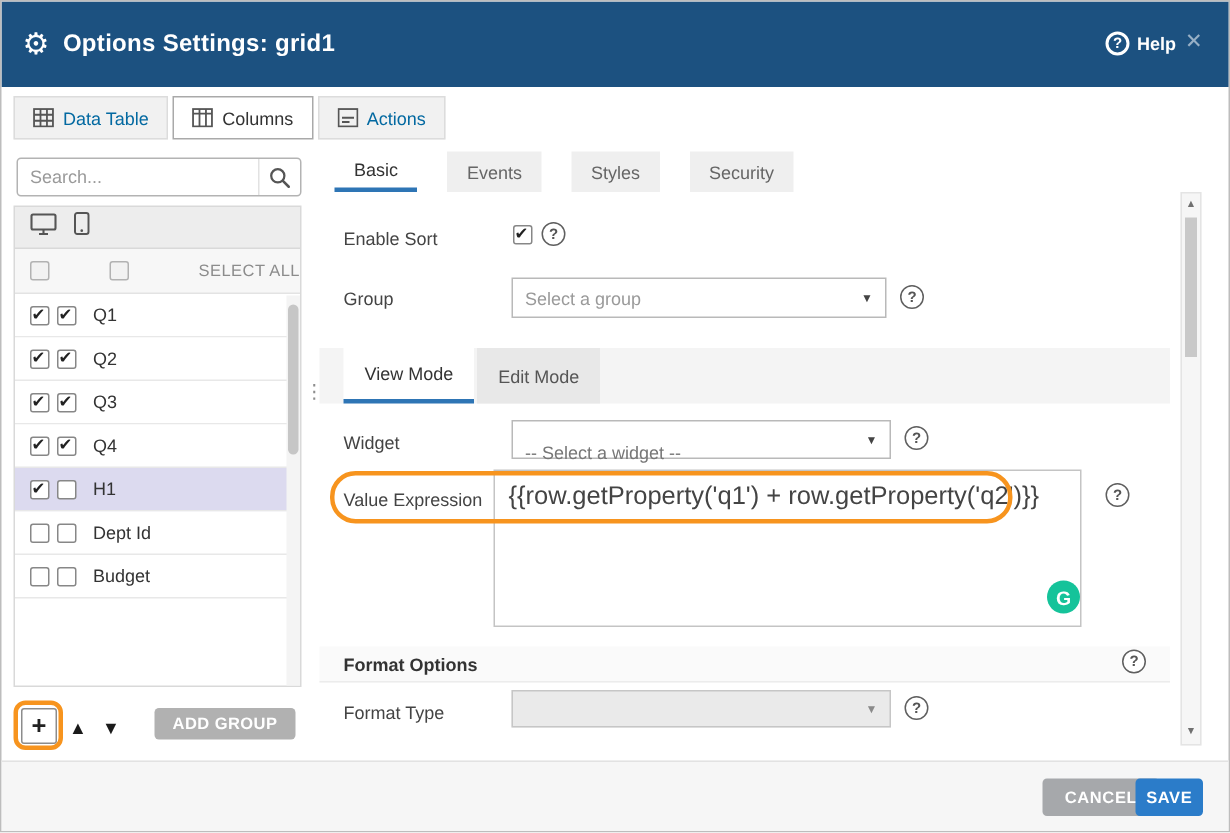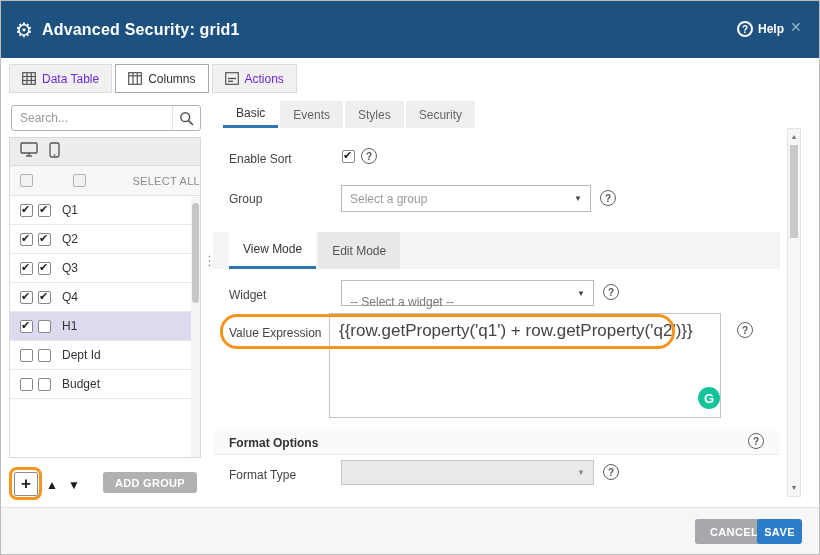--- a/index.html
+++ b/index.html
@@ -11,21 +11,21 @@
   .titlebar { position:absolute; left:0; top:0; width:820px; height:57px; background:#1c5180; display:flex; align-items:center; padding:0 14px; }
   .gear { color:#fff; font-size:20px; margin-right:9px; line-height:1; }
   .dlg-title { color:#fff; font-size:16px; font-weight:bold; letter-spacing:.2px; }
   .help-link { position:absolute; left:736px; top:20px; display:flex; align-items:center; gap:5px; cursor:pointer; }
   .help-q { width:16px; height:16px; border:2px solid #fff; border-radius:50%; color:#fff; font-size:10px; font-weight:bold; display:flex; align-items:center; justify-content:center; }
   .help-text { color:#fff; font-size:12px; font-weight:bold; }
   .close-btn { position:absolute; left:789px; top:18px; background:none; border:none; color:rgba(255,255,255,.55); font-size:14px; cursor:pointer; }
 
   
   .main-tabs { position:absolute; left:8px; top:63px; display:flex; gap:3px; }
-  .mtab { display:flex; align-items:center; gap:6px; height:29px; padding:0 12px; background:#f1f1f1; border:1px solid #dcdcdc; font-size:12px; color:#6d28d9; cursor:pointer; }
+  .mtab { display:flex; align-items:center; gap:6px; height:29px; padding:0 12px; background:#f1f1f1; border:1px solid #dcdcdc; font-size:12px; color:#0369a1; cursor:pointer; }
   .mtab.active { background:#fff; border-color:#a9a9a9; color:#333; }
   .mtab svg { display:block; }
 
   
   .search-box { position:absolute; left:10px; top:104px; width:190px; height:26px; border:1px solid #b3b3b3; border-radius:3px; background:#fff; display:flex; align-items:center; }
   .search-box input { flex:1; min-width:0; border:none; outline:none; padding:0 8px; font-size:12px; color:#444; background:transparent; font-family:inherit; }
   .search-box input::placeholder { color:#9a9a9a; }
   .search-icon-btn { width:28px; height:100%; display:flex; align-items:center; justify-content:center; cursor:pointer; border-left:1px solid #e2e2e2; }
 
   .list-block { position:absolute; left:8px; top:136px; width:192px; height:321px; border:1px solid #d9d9d9; background:#fff; overflow:hidden; }
@@ -44,21 +44,21 @@
 
   .add-col-btn { position:absolute; left:13px; top:471px; width:24px; height:24px; background:#fff; border:1px solid #8c8c8c; border-radius:2px; font-size:17px; font-weight:bold; color:#222; line-height:20px; text-align:center; cursor:pointer; }
   .move-btn { position:absolute; background:none; border:none; font-size:12px; color:#1a1a1a; cursor:pointer; }
   .move-up { left:45px; top:477px; }
   .move-down { left:67px; top:477px; }
   .add-group-btn { position:absolute; left:102px; top:471px; width:94px; height:21px; background:#b1b1b1; border:none; border-radius:3px; color:#fff; font-size:11px; font-weight:bold; letter-spacing:.3px; cursor:pointer; font-family:inherit; }
 
   .splitter { position:absolute; left:202px; top:255px; font-size:13px; color:#8d8d8d; cursor:col-resize; line-height:9px; }
 
   
-  .sub-tabs { position:absolute; left:222px; top:100px; display:flex; gap:2px; }
+  .sub-tabs { position:absolute; left:222px; top:100px; display:flex; gap:20px; }
   .stab { height:27px; padding:0 13px; display:flex; align-items:center; font-size:12px; color:#666; background:#efefef; cursor:pointer; }
   .stab.active { background:#fff; color:#333; border-bottom:3px solid #2e75b5; }
 
   .flabel { position:absolute; font-size:12px; color:#444; }
   .l-enable-sort { left:228px; top:151px; }
   .l-group { left:228px; top:191px; }
   .l-widget { left:228px; top:287px; }
   .l-value-exp { left:228px; top:325px; }
   .l-format-options { left:228px; top:435px; font-weight:bold; color:#333; }
   .l-format-type { left:228px; top:467px; }
@@ -108,21 +108,21 @@
   .annot-plus { left:8px; top:466px; width:33px; height:33px; border-radius:8px; }
   .annot-expr { left:219px; top:313px; width:455px; height:35px; border-radius:17px; }
 </style>
 </head>
 <body>
 
 <div class="app">
 
   <div class="titlebar">
     <span class="gear">⚙</span>
-    <span class="dlg-title">Advanced Security: grid1</span>
+    <span class="dlg-title">Options Settings: grid1</span>
   </div>
   <div class="help-link">
     <span class="help-q">?</span>
     <span class="help-text">Help</span>
   </div>
   <button class="close-btn"><span>✕</span></button>
 
   <div class="main-tabs">
     <div class="mtab">
       <span>

